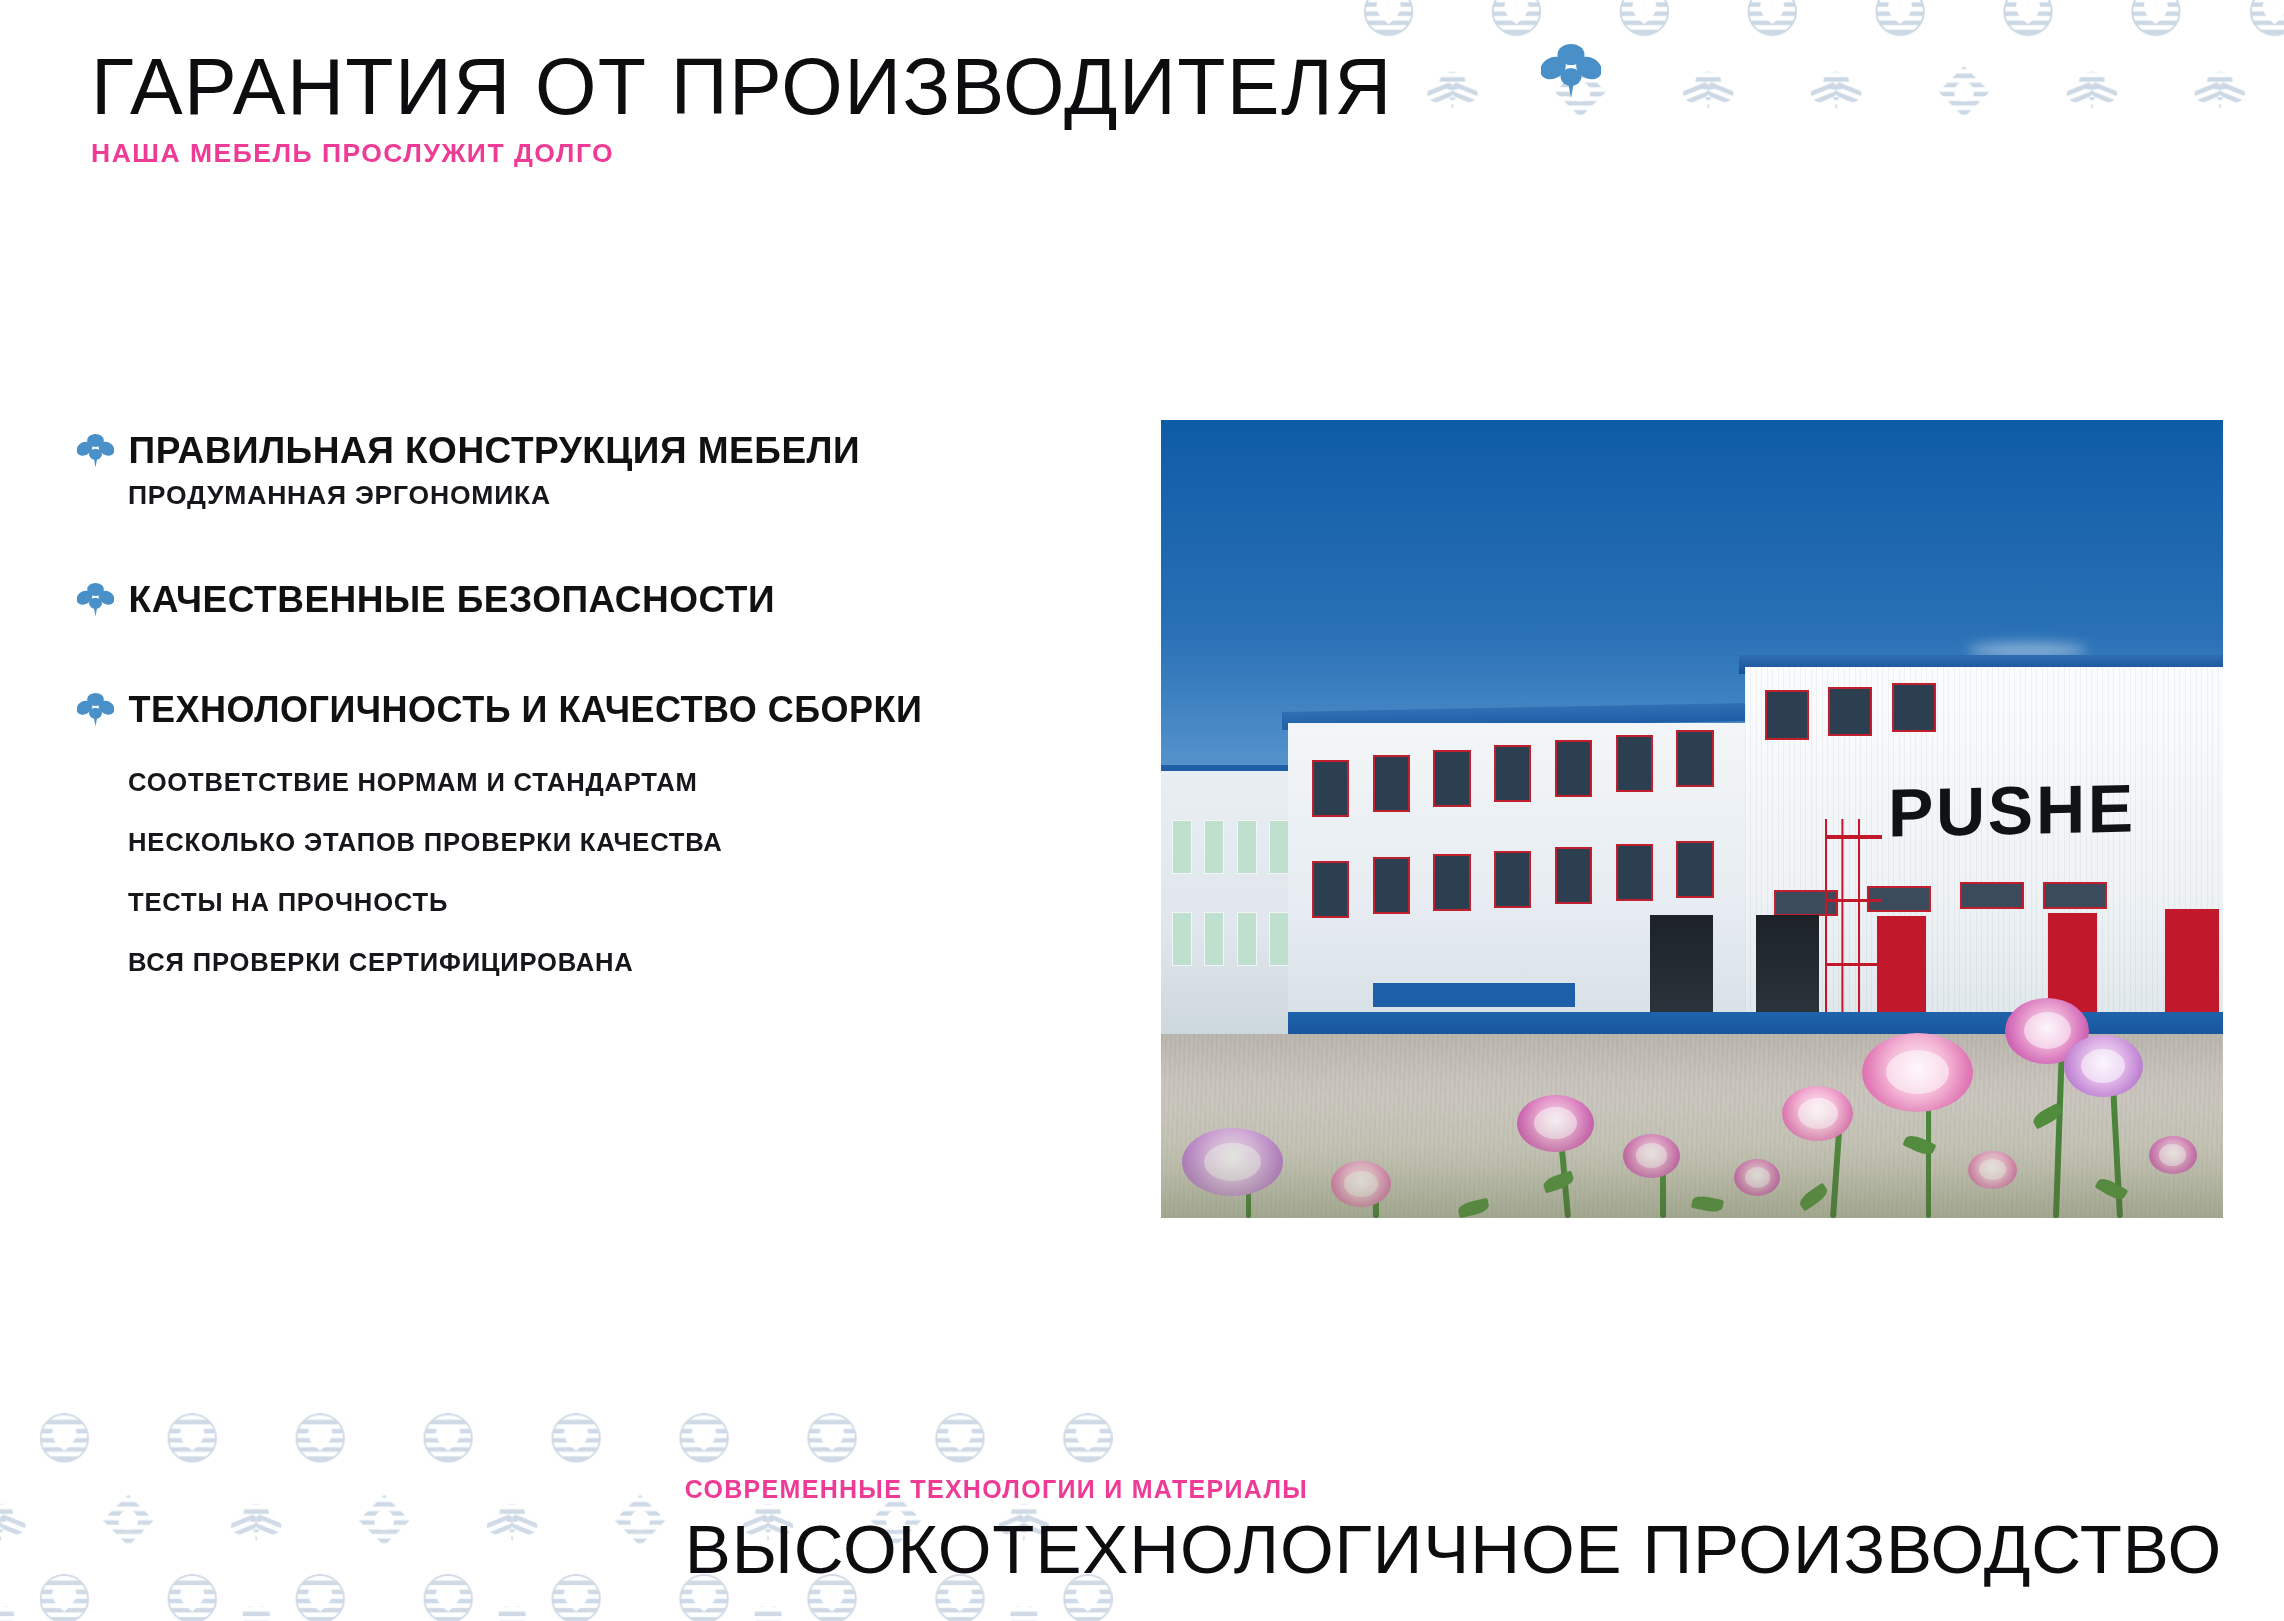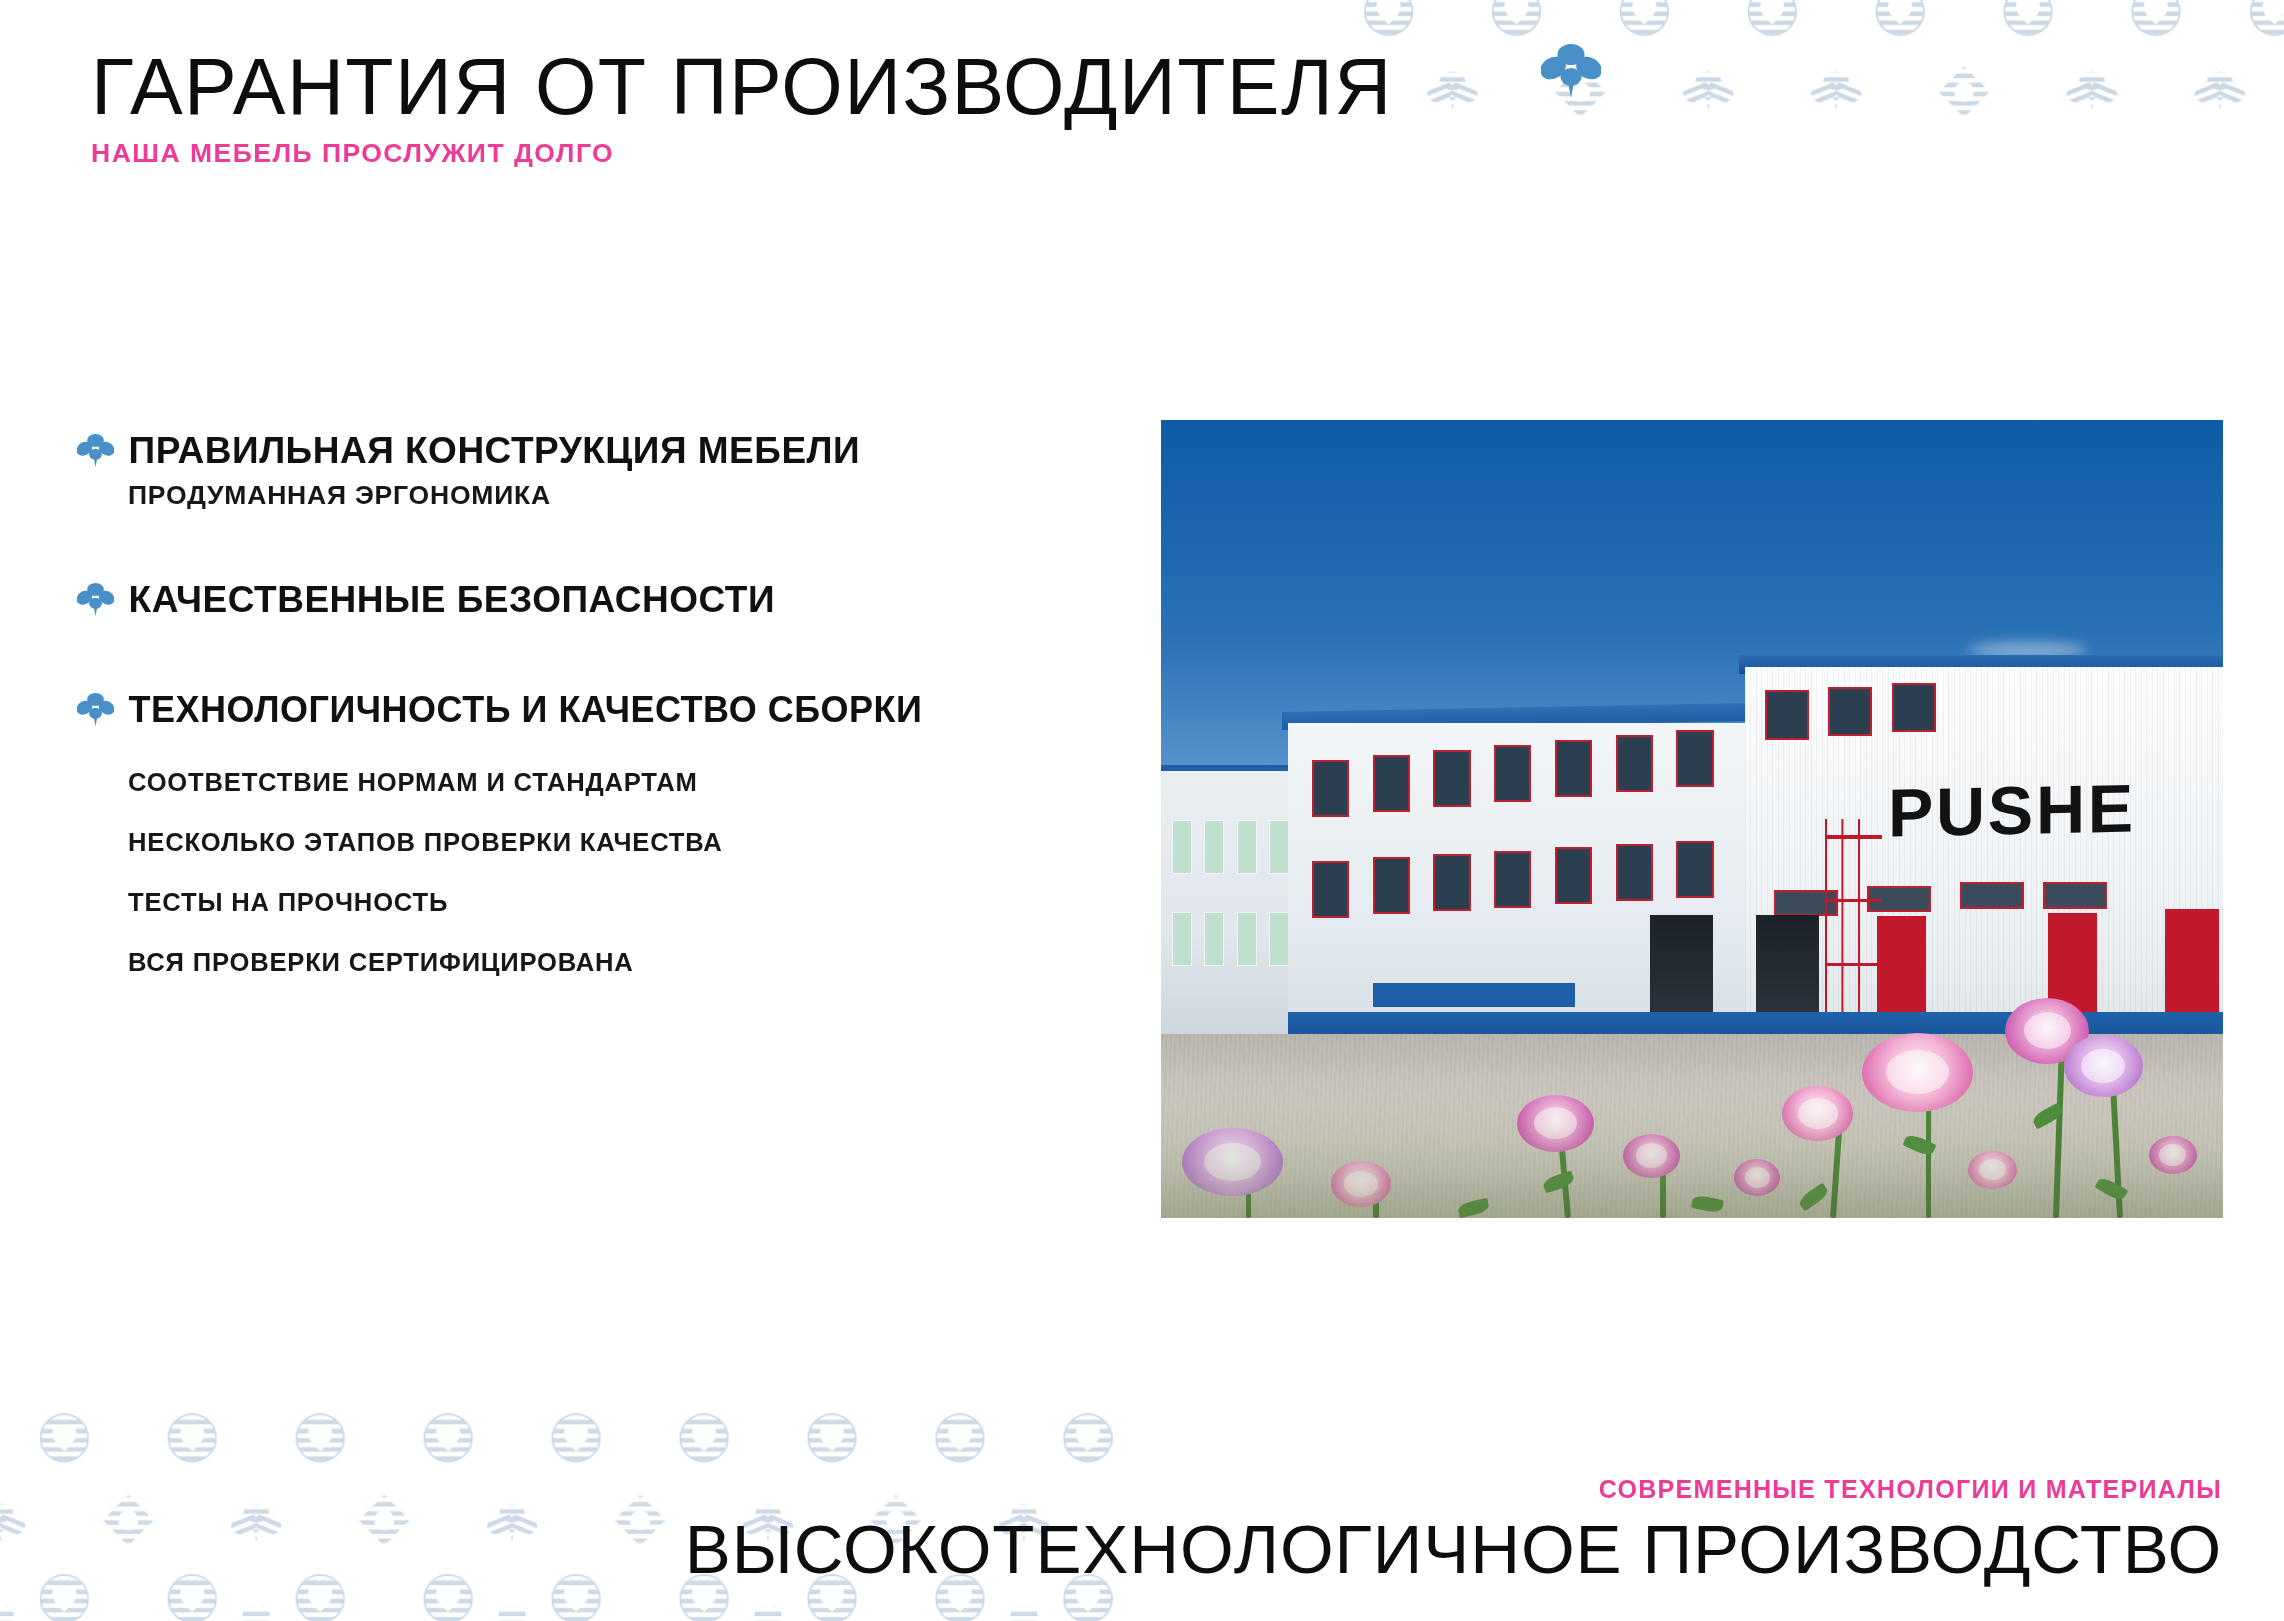--- a/index.html
+++ b/index.html
@@ -293,21 +293,20 @@
   #ph-blur-bottom {
     left: 0; bottom: 0; width: 100%; height: 15%;
     background: linear-gradient(180deg, rgba(120,140,90,0) 0%, rgba(118,138,86,0.22) 60%, rgba(104,124,74,0.38) 100%);
   }
 
   
   #footer {
     position: absolute;
     right: 62px;
     bottom: 37px;
-    text-align: right;
   }
   #footer-kicker {
     font-size: 25px;
     font-weight: 700;
     letter-spacing: 1.3px;
     color: #ed3b96;
     margin-bottom: 11px;
     white-space: nowrap;
   }
   #footer-heading {

